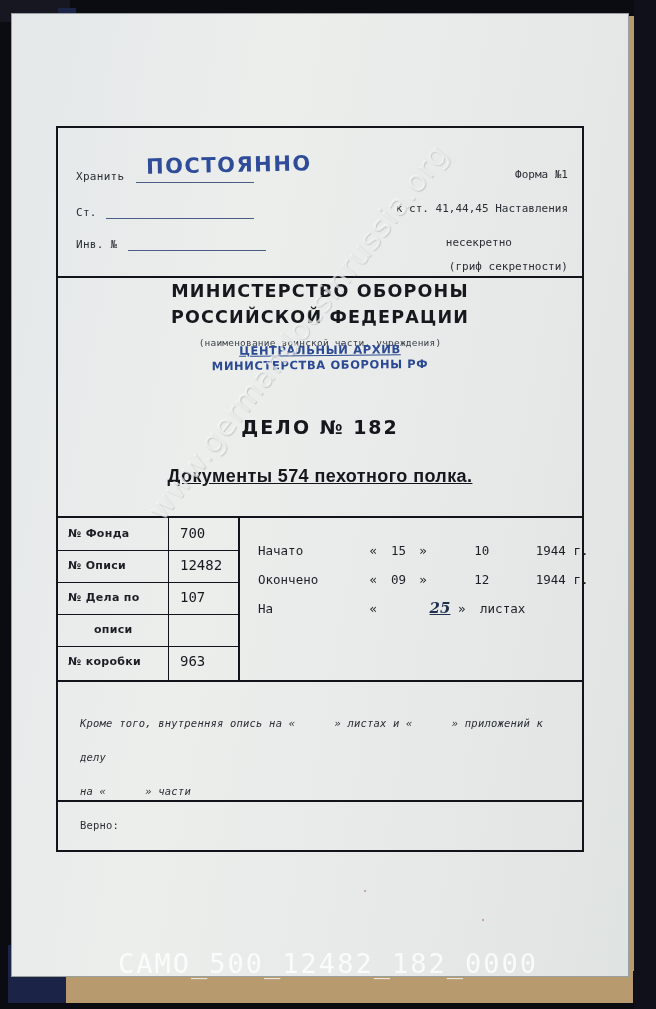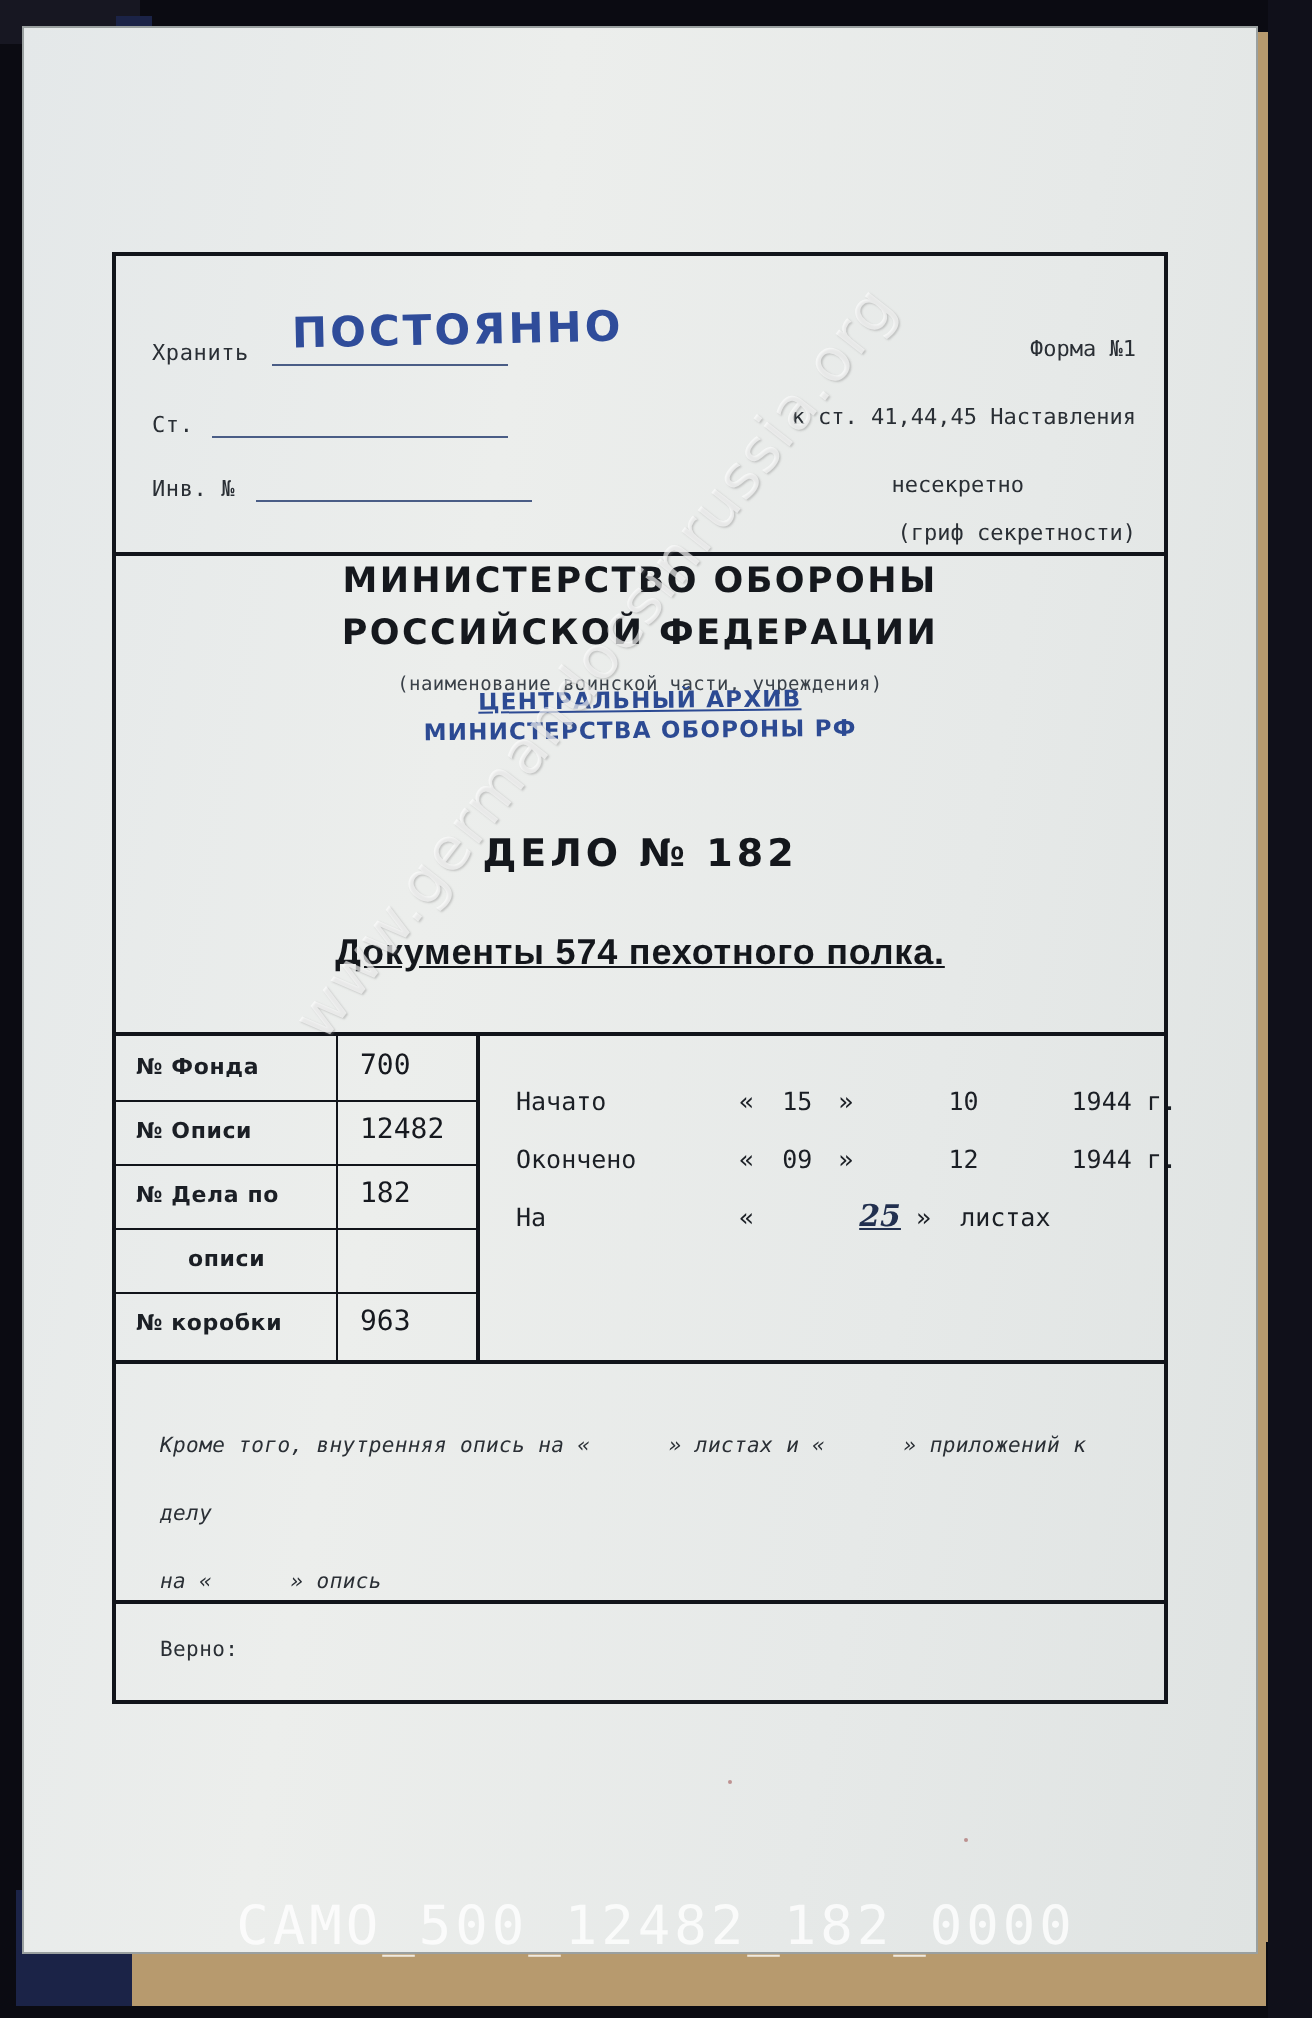--- a/index.html
+++ b/index.html
@@ -400,21 +400,21 @@
       <div class="trow" style="top:0px;">
         <span class="k">№ Фонда</span>
         <span class="v">700</span>
       </div>
       <div class="trow" style="top:32px;">
         <span class="k">№ Описи</span>
         <span class="v">12482</span>
       </div>
       <div class="trow" style="top:64px;">
         <span class="k">№ Дела по</span>
-        <span class="v">182</span>
+        <span class="v">107</span>
       </div>
       <div class="trow" style="top:96px;">
         <span class="k" style="left:36px;">описи</span>
         <span class="v"></span>
       </div>
       <div class="trow" style="top:128px;">
         <span class="k">№ коробки</span>
         <span class="v">963</span>
       </div>
     </div>
@@ -457,21 +457,21 @@
       <div>
         <span class="it">Кроме того, внутренняя опись на «</span>
         <span>&nbsp;&nbsp;&nbsp;&nbsp;</span>
         <span class="it">» листах и «</span>
         <span>&nbsp;&nbsp;&nbsp;&nbsp;</span>
         <span class="it">» приложений к делу</span>
       </div>
       <div>
         <span class="it">на «</span>
         <span>&nbsp;&nbsp;&nbsp;&nbsp;</span>
-        <span class="it">» опись</span>
+        <span class="it">» части</span>
       </div>
       <div>Верно:</div>
     </div>
 
     <div class="row-hr sep-footer"></div>
 
 
   </div>
 
   <div class="watermark">www.germandocsinrussia.org</div>

